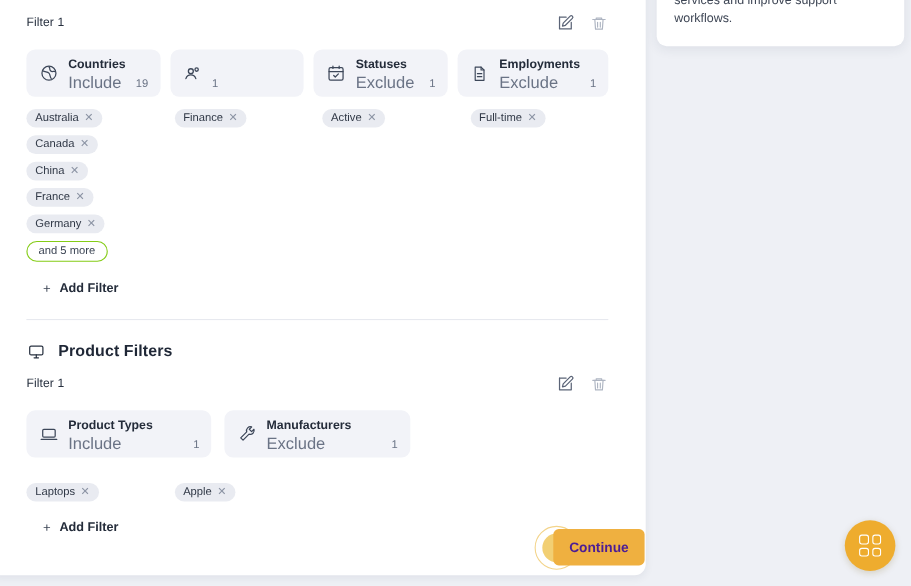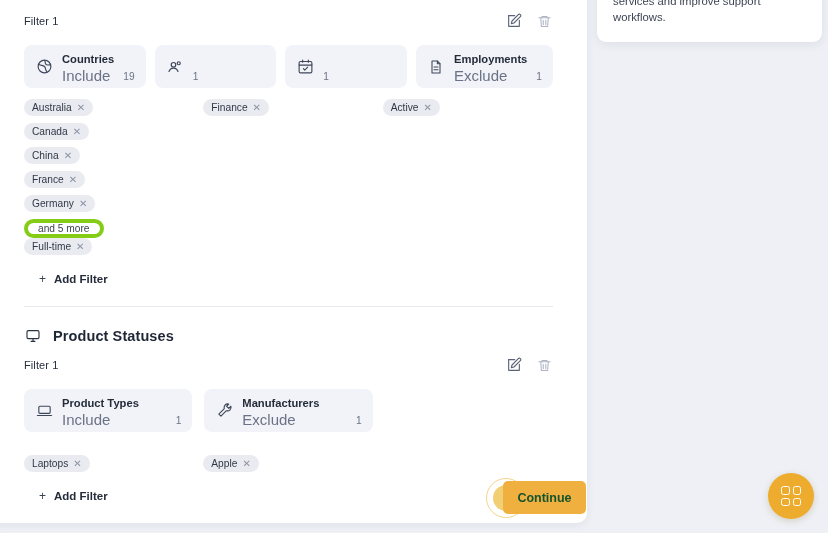--- a/index.html
+++ b/index.html
@@ -86,21 +86,21 @@
     line-height: 13px;
   }
   .attr-count {
     font-size: 10.2px; color: #6a7385;
     align-self: flex-end; padding-bottom: 6px;
   }
 
   
   .chip-grid {
     display: grid;
-    grid-template-columns: repeat(3, 1fr);
+    grid-template-columns: repeat(4, 1fr);
     gap: 0 9px;
     margin-top: 11px;
     align-items: start;
   }
   .chip-col { display: flex; flex-direction: column; align-items: flex-start; gap: 7px; }
   .chip {
     display: inline-flex; align-items: center; gap: 5px;
     background: #e9ebf1;
     border-radius: 11px;
     height: 17px;
@@ -109,21 +109,21 @@
     color: #303846;
     white-space: nowrap;
     cursor: pointer;
   }
   .chip .x {
     font-size: 10px; color: #8b93a3; line-height: 1;
     display: inline-block;
   }
   .chip.more {
     background: #ffffff;
-    border: 4px solid #84cc16;
+    border: 1px solid #84cc16;
     height: 19px;
     border-radius: 10px;
     padding: 0 10px;
     color: #3b4453;
   }
 
   
   .add-filter {
     display: inline-flex; align-items: center; gap: 8px;
     margin: 17px 0 0 15px;
@@ -180,21 +180,21 @@
     left: 7px; top: 7px;
     width: 26px; height: 26px;
     border-radius: 50%;
     background: #f2cf73;
   }
   .btn-continue {
     position: absolute;
     left: 17px; top: 3px;
     width: 83px; height: 33px;
     background: #efb040;
-    color: #14532d;
+    color: #4c1d95;
     border: none;
     border-radius: 5px;
     font-size: 12.5px;
     font-weight: bold;
     font-family: "Liberation Sans", sans-serif;
     cursor: pointer;
   }
 
   
   .fab {
@@ -282,20 +282,24 @@
 
         <div class="attr-card">
           <span class="attr-icon">
             <svg width="17" height="17" viewBox="0 0 24 24" fill="none" stroke="#3d4759" stroke-width="1.6" stroke-linecap="round" stroke-linejoin="round">
               <rect x="3" y="5" width="18" height="16" rx="2"></rect>
               <path d="M3 10h18"></path>
                 <path d="M8 3v3M16 3v3"></path>
               <path d="M9 15l2 2 4-4"></path>
             </svg>
           </span>
+          <span class="attr-text">
+            <span class="attr-name">Statuses</span>
+            <span class="attr-mode">Exclude</span>
+          </span>
           <span class="attr-count">1</span>
         </div>
 
         <div class="attr-card">
           <span class="attr-icon">
             <svg width="16" height="16" viewBox="0 0 24 24" fill="none" stroke="#3d4759" stroke-width="1.6" stroke-linecap="round" stroke-linejoin="round">
               <path d="M6 3h8l4 4v14H6z"></path>
               <path d="M14 3v4h4"></path>
               <path d="M9 12h6M9 16h6"></path>
             </svg>
@@ -365,21 +369,21 @@
       <div class="divider"></div>
 
       
       <div class="section-head">
         <span class="section-icon">
           <svg width="16" height="16" viewBox="0 0 24 24" fill="none" stroke="#2a3342" stroke-width="1.7" stroke-linecap="round" stroke-linejoin="round">
             <rect x="3" y="4" width="18" height="12" rx="2"></rect>
             <path d="M9 20h6M12 16v4"></path>
           </svg>
         </span>
-        <span class="section-title">Product Statuses</span>
+        <span class="section-title">Product Filters</span>
       </div>
 
       <div class="filter-head">
         <div class="filter-title">Filter 1</div>
         <div class="head-actions">
           <button class="icon-btn" aria-label="edit">
             <svg width="16" height="16" viewBox="0 0 24 24" fill="none" stroke="#5b6477" stroke-width="1.7" stroke-linecap="round" stroke-linejoin="round">
               <path d="M4 4h9"></path>
                 <path d="M4 4v16h16v-9"></path>
               <path d="M18.5 2.5a2.1 2.1 0 0 1 3 3L12 15l-4 1 1-4z"></path>

